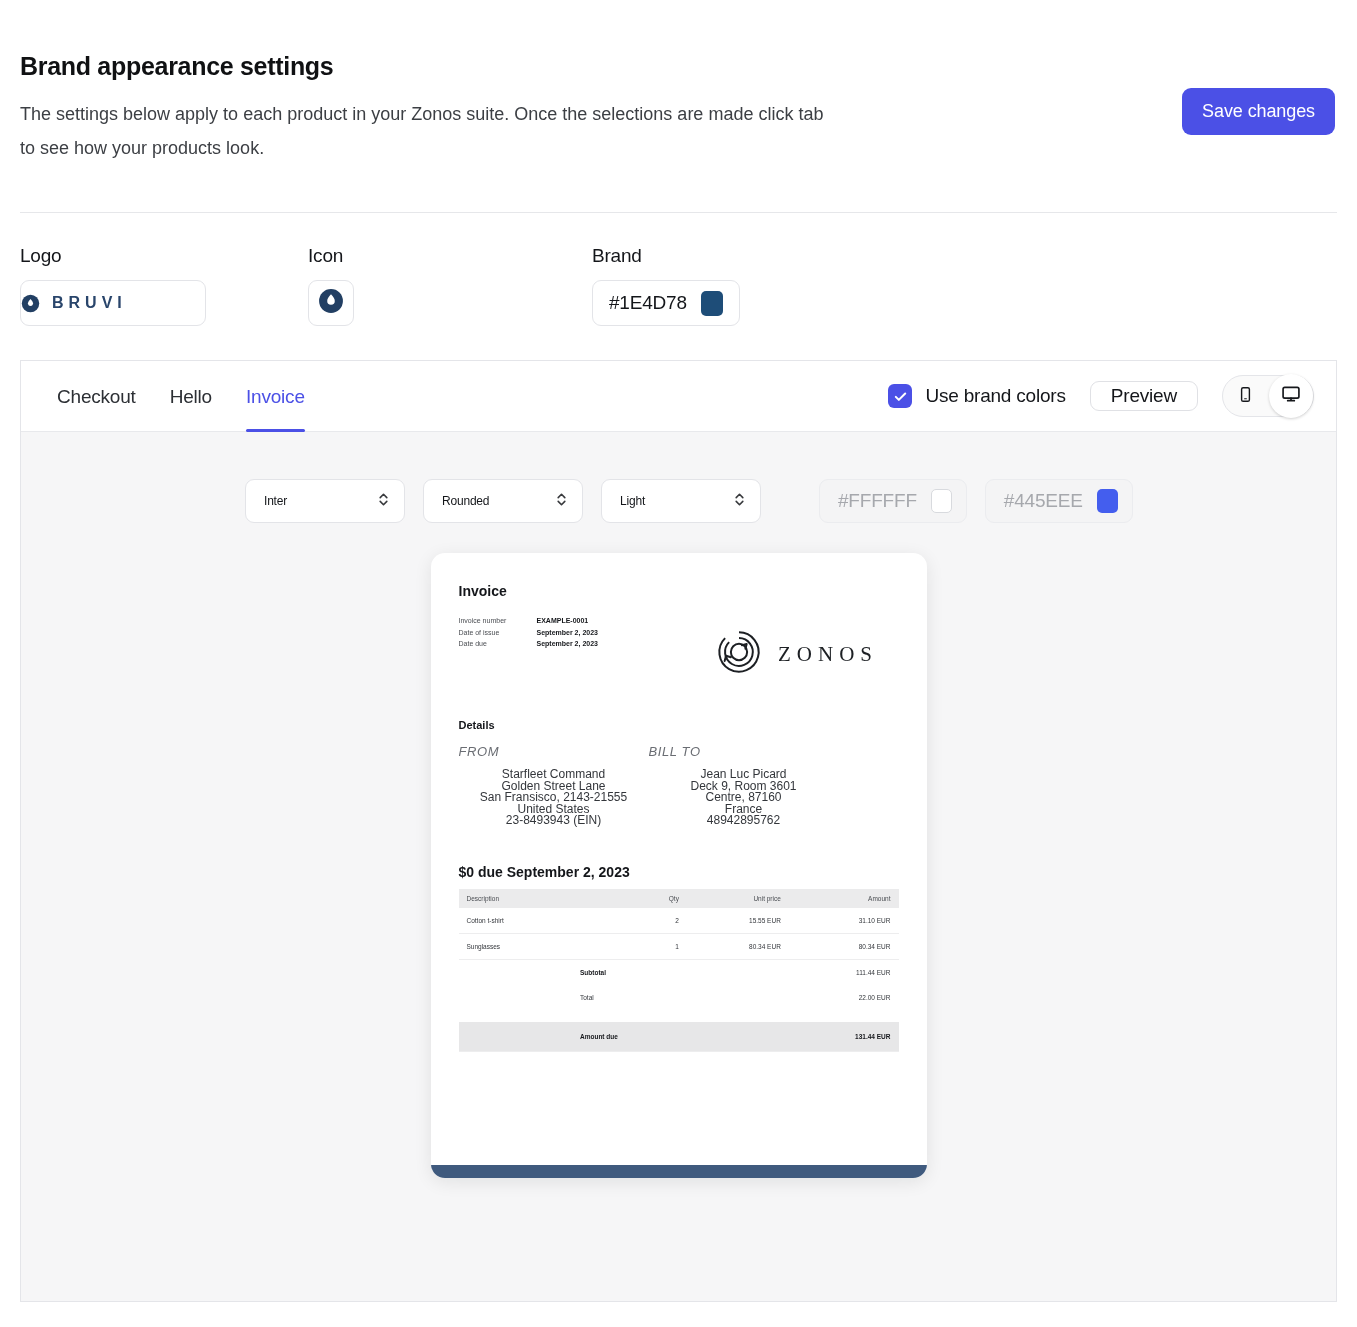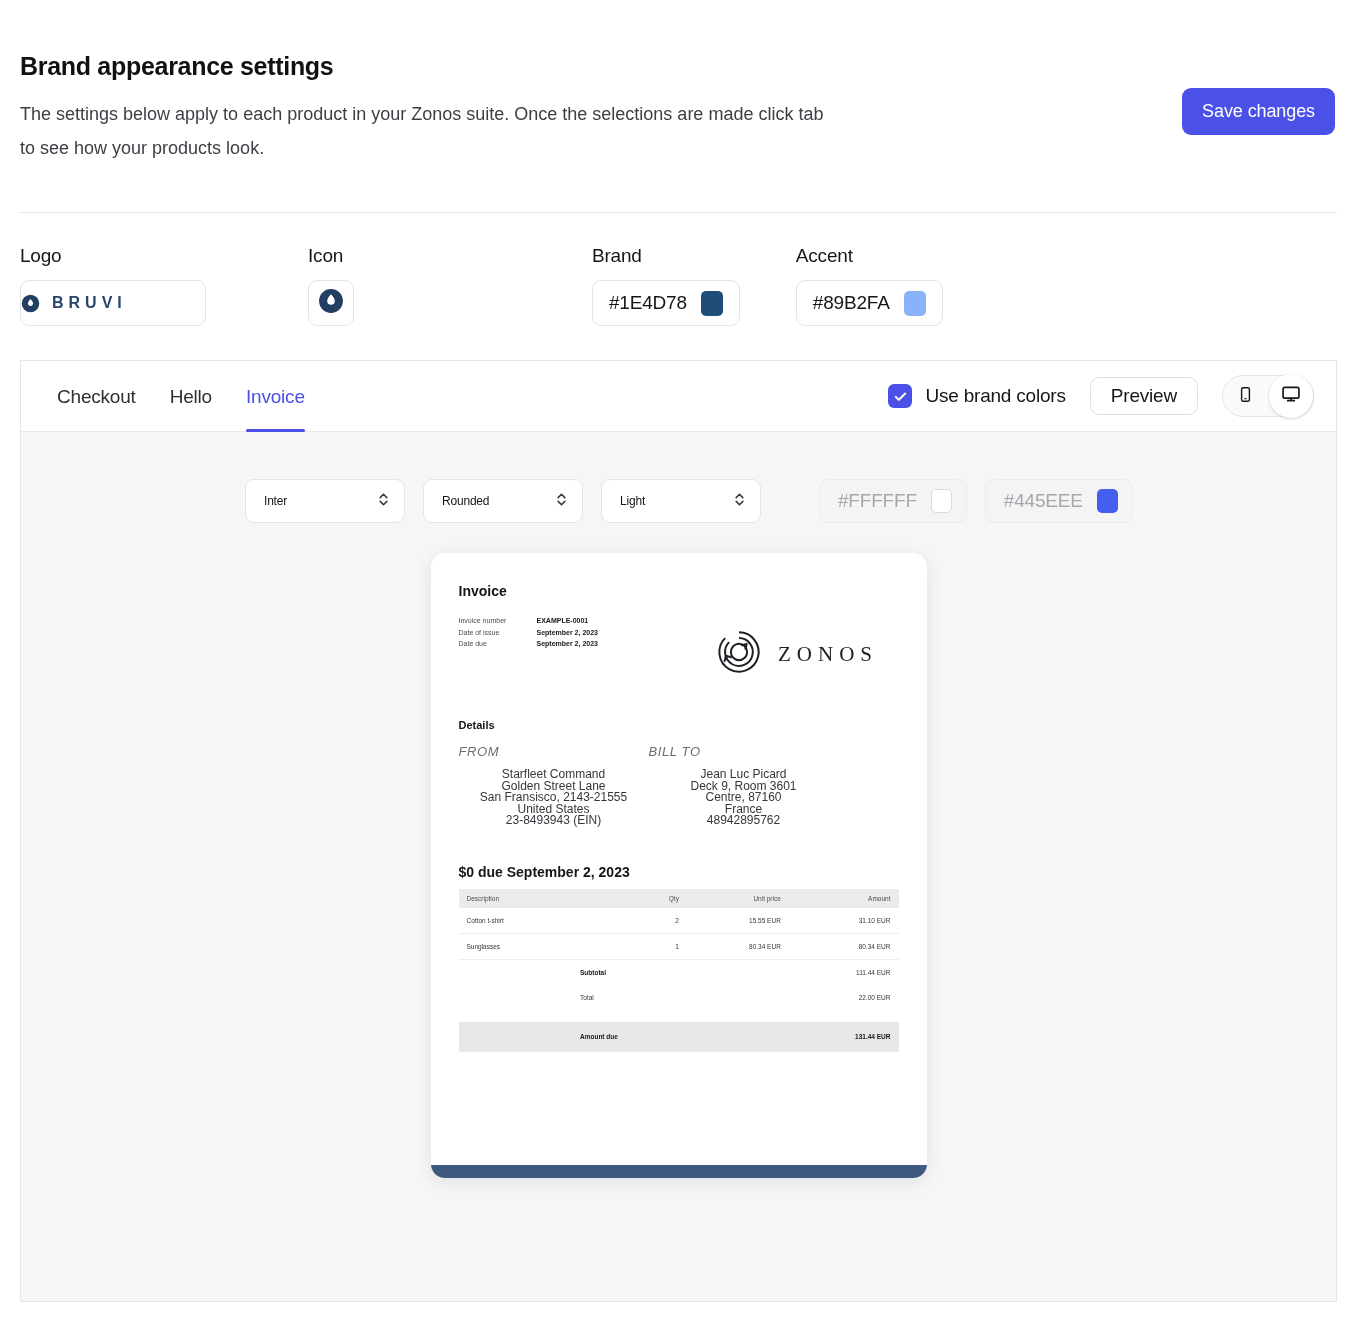--- a/index.html
+++ b/index.html
@@ -94,21 +94,21 @@
   .bar-right {
     margin-left: auto; display: flex; align-items: center; gap: 24px;
   }
   .check-wrap { display: flex; align-items: center; gap: 13px; cursor: pointer; }
   .checkbox {
     width: 24px; height: 24px; border-radius: 6px; background: #4b50e6;
     display: flex; align-items: center; justify-content: center;
   }
   .check-label { font-size: 19px; color: #14161a; letter-spacing: -0.2px; }
   .preview-btn {
-    height: 38px; padding: 0 20px; border: 1px solid #e0e1e5; border-radius: 9px;
+    height: 30px; padding: 0 20px; border: 1px solid #e0e1e5; border-radius: 9px;
     background: #fff; font-size: 19px; color: #14161a; cursor: pointer;
     font-family: "Liberation Sans", sans-serif; letter-spacing: -0.2px;
   }
   .device-toggle {
     width: 92px; height: 42px; border: 1px solid #e4e5e9; border-radius: 21px;
     background: #fafafa; display: flex; align-items: center; position: relative;
   }
   .device-opt {
     width: 46px; height: 42px; display: flex; align-items: center; justify-content: center;
     cursor: pointer; position: relative; z-index: 2;
@@ -237,27 +237,20 @@
     <div class="field">
       <div class="field-label">Brand</div>
       <div class="color-box">
         <span class="color-hex">#1E4D78</span>
         <span class="swatch" style="background:#1E4D78"></span>
       </div>
     </div>
 
     <div style="width:14px"></div>
 
-    <div class="field">
-      <div class="field-label">Accent</div>
-      <div class="color-box">
-        <span class="color-hex">#89B2FA</span>
-        <span class="swatch" style="background:#89B2FA"></span>
-      </div>
-    </div>
 
   </div>
 
   <div class="panel">
 
     <div class="panel-bar">
       <div class="tabs">
         <div class="tab">Checkout</div>
         <div class="tab">Hello</div>
         <div class="tab active">Invoice</div>

